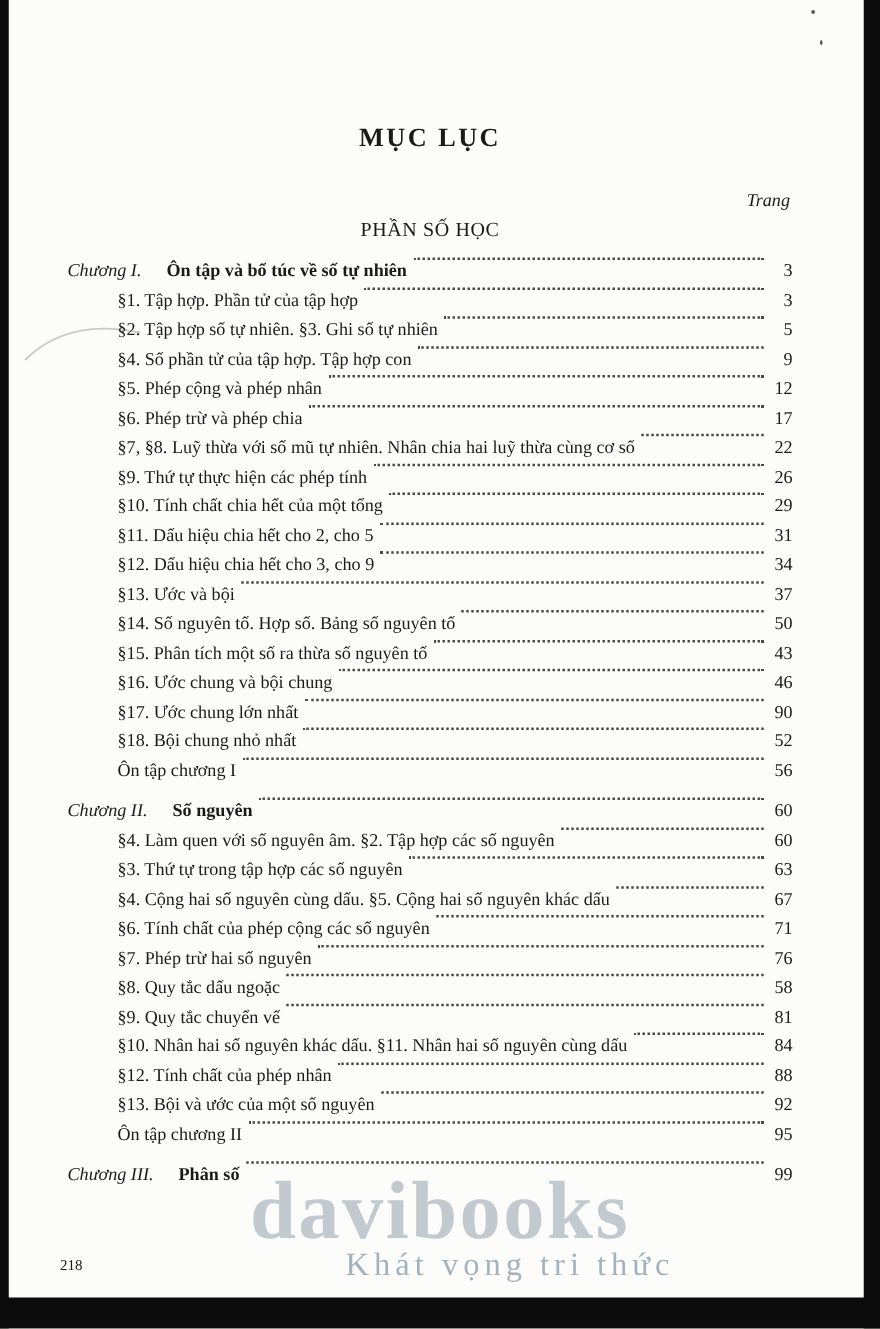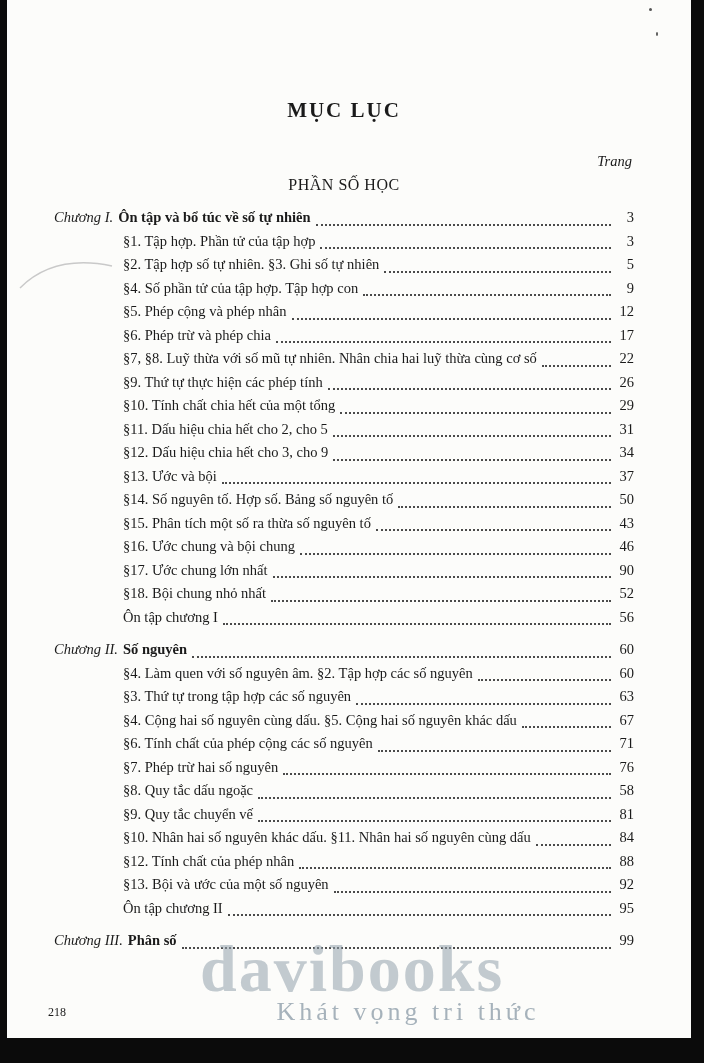--- a/index.html
+++ b/index.html
@@ -28,26 +28,26 @@
   }
   .trang{
     margin-top:30px;text-align:right;font-style:italic;font-size:14.5px;
     padding-right:2px;
   }
   h2.part-title{
     margin:6px 0 0 0;text-align:center;font-size:16px;font-weight:normal;
     letter-spacing:.5px;
   }
   #toc{margin-top:12px;font-size:14.5px;}
-  .toc-row{display:flex;align-items:flex-end;line-height:23.5px;height:23.5px;}
+  .toc-row{display:flex;align-items:flex-start;line-height:23.5px;height:23.5px;}
   .toc-row.gap{margin-top:9px;}
   .item-row{padding-left:40px;}
   .ch-label{font-style:italic;white-space:nowrap;}
-  .ch-title{font-weight:bold;white-space:nowrap;margin-left:5px;}
-  .item-text{white-space:nowrap;margin-left:29px;}
+  .ch-title{font-weight:bold;white-space:nowrap;margin-left:20px;}
+  .item-text{white-space:nowrap;}
   .leader{
     flex:1;min-width:16px;border-bottom:2px dotted #4a4a4a;
     margin:0 3px 4px 5px;
   }
   .pagenum{min-width:20px;text-align:right;white-space:nowrap;}
   .footer-num{
     position:absolute;left:48px;bottom:43px;font-size:12px;z-index:1;
   }
   
   .watermark{

